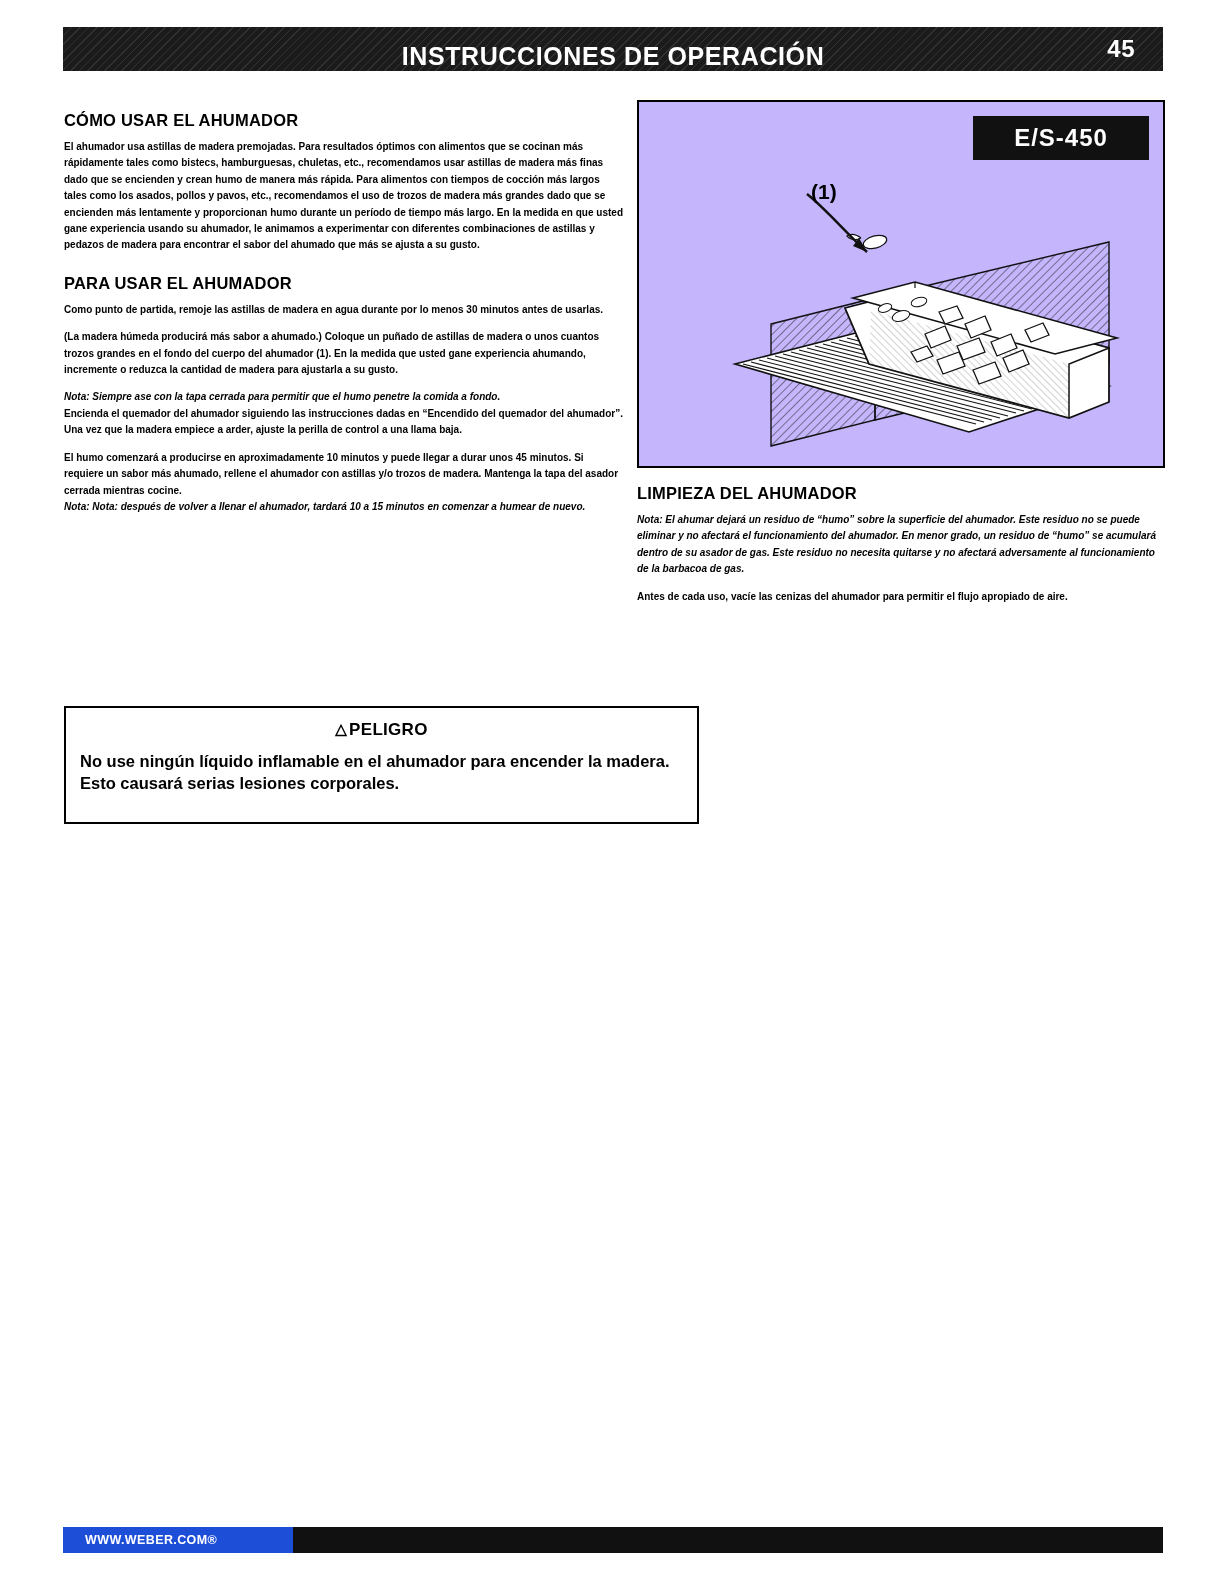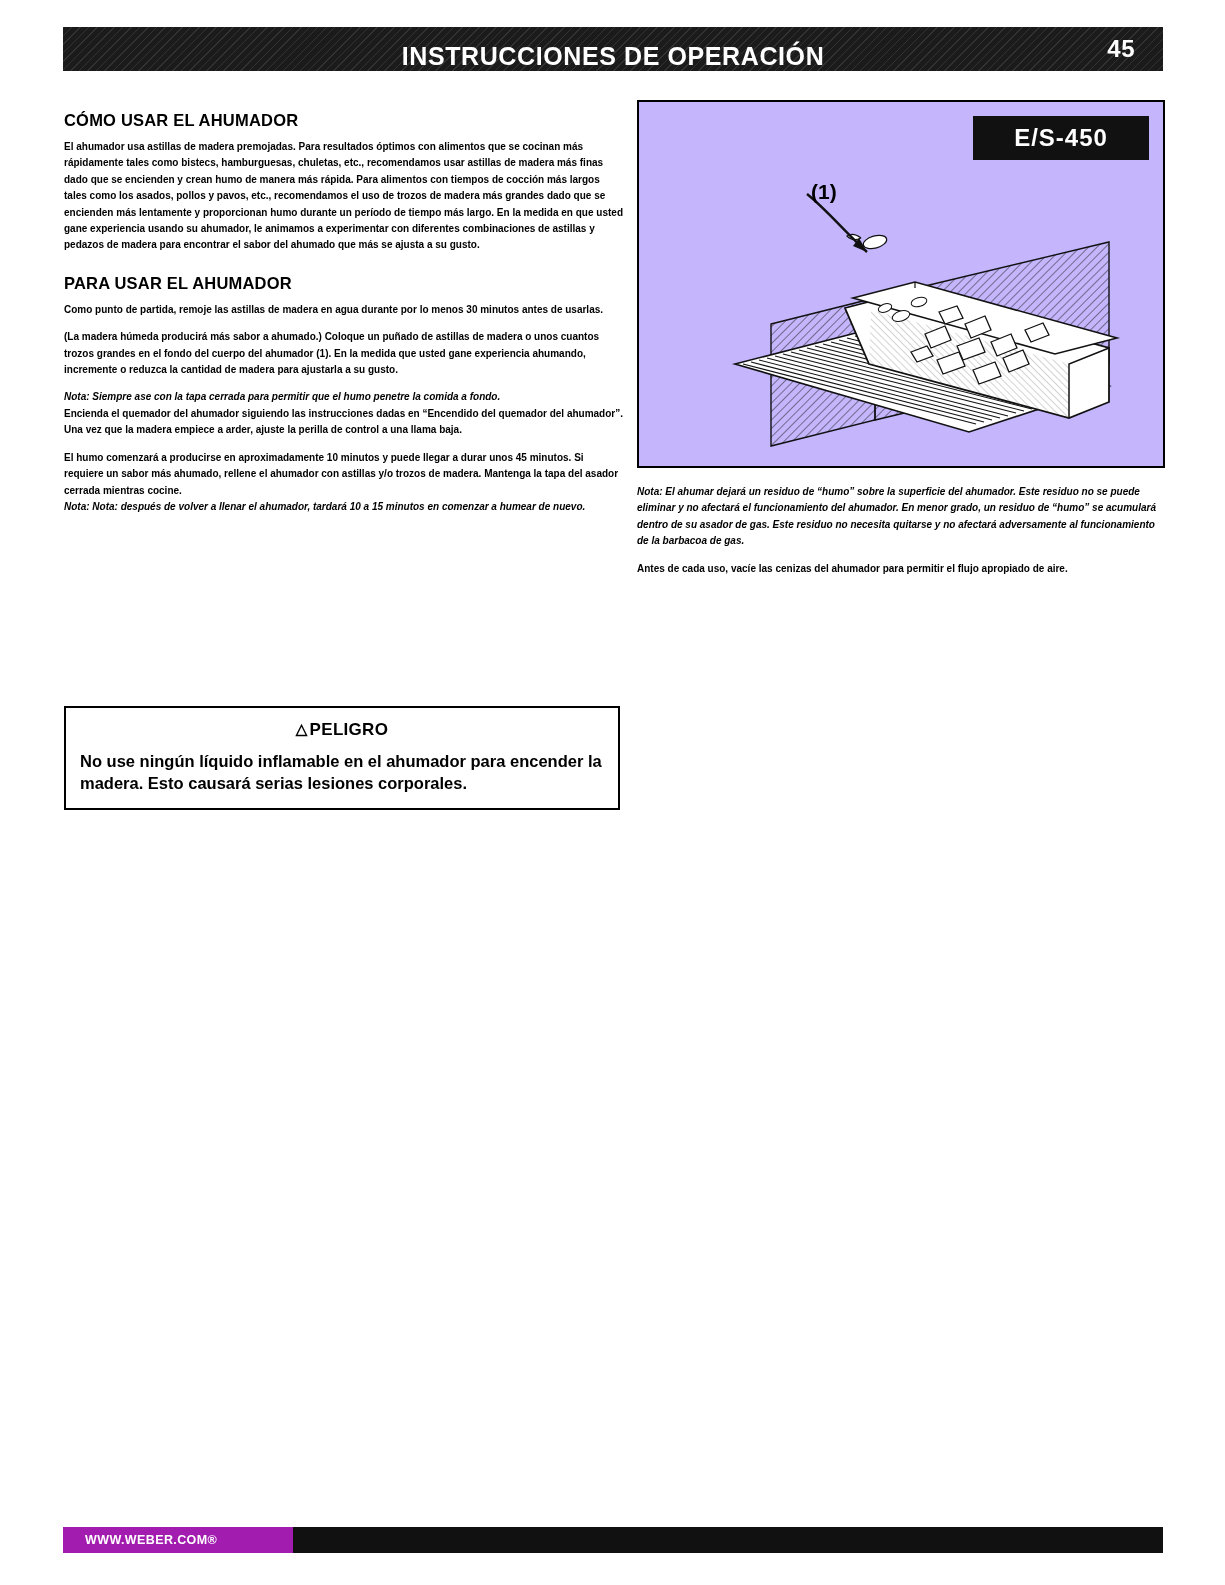--- a/index.html
+++ b/index.html
@@ -86,24 +86,24 @@
   }
   p.ital {
     font-style: italic;
   }
 
   
   .danger-box {
     position: absolute;
     left: 64px;
     top: 706px;
-    width: 556px;
+    width: 635px;
     border: 2.5px solid #000;
     box-sizing: border-box;
-    padding: 10px 14px 14px 14px;
+    padding: 10px 14px 28px 14px;
   }
   .danger-title {
     text-align: center;
     font-size: 17px;
     font-weight: bold;
     margin: 2px 0 10px 0;
     letter-spacing: 0.3px;
   }
   .danger-title .tri {
     font-size: 15px;
@@ -169,21 +169,21 @@
     width: 1100px;
     height: 26px;
     background: #111;
   }
   .footer-wedge {
     position: absolute;
     left: 0;
     top: 0;
     height: 26px;
     width: 230px;
-    background: #a21caf;
+    background: #1d4ed8;
     display: flex;
     align-items: center;
     padding-left: 22px;
     box-sizing: border-box;
   }
   .footer-text {
     color: #fff;
     font-size: 12.5px;
     font-weight: bold;
     letter-spacing: 0.4px;
@@ -298,20 +298,21 @@
 
     <path d="M168,92 C188,108 204,128 228,150" stroke="#111" stroke-width="2.4" fill="none"></path>
     <polygon points="228,150 214,144 220,136" fill="#111"></polygon>
   </svg>
 
   <div class="fig-badge">E/S-450</div>
   <div class="fig-label">(1)</div>
 </div>
 
 <div class="right-text">
+  <h2 class="sec">LIMPIEZA DEL AHUMADOR</h2>
   <p class="body ital">Nota: El ahumar dejará un residuo de “humo” sobre la superficie del ahumador. Este residuo no se puede eliminar y no afectará el funcionamiento del ahumador. En menor grado, un residuo de “humo” se acumulará dentro de su asador de gas. Este residuo no necesita quitarse y no afectará adversamente al funcionamiento de la barbacoa de gas.</p>
   <p class="body">Antes de cada uso, vacíe las cenizas del ahumador para permitir el flujo apropiado de aire.</p>
 </div>
 
 <div class="footer-bar">
   <div class="footer-wedge">
     <span class="footer-text">WWW.WEBER.COM®</span>
   </div>
 </div>
 

